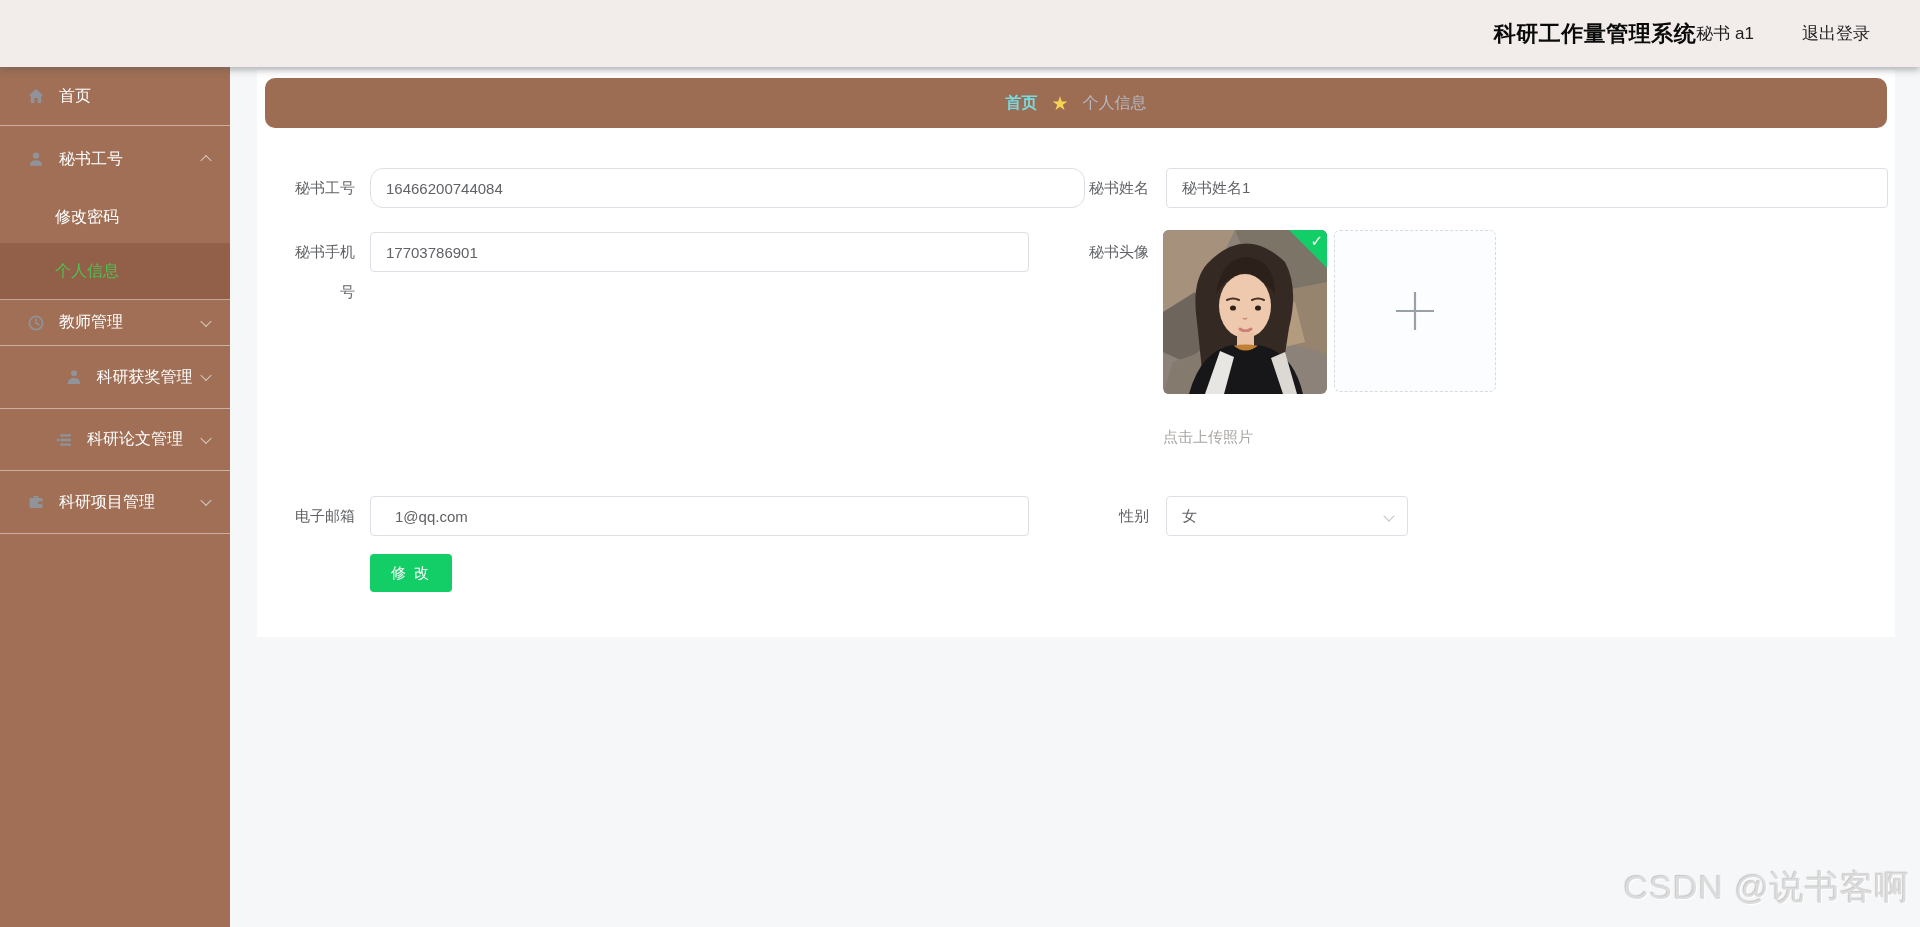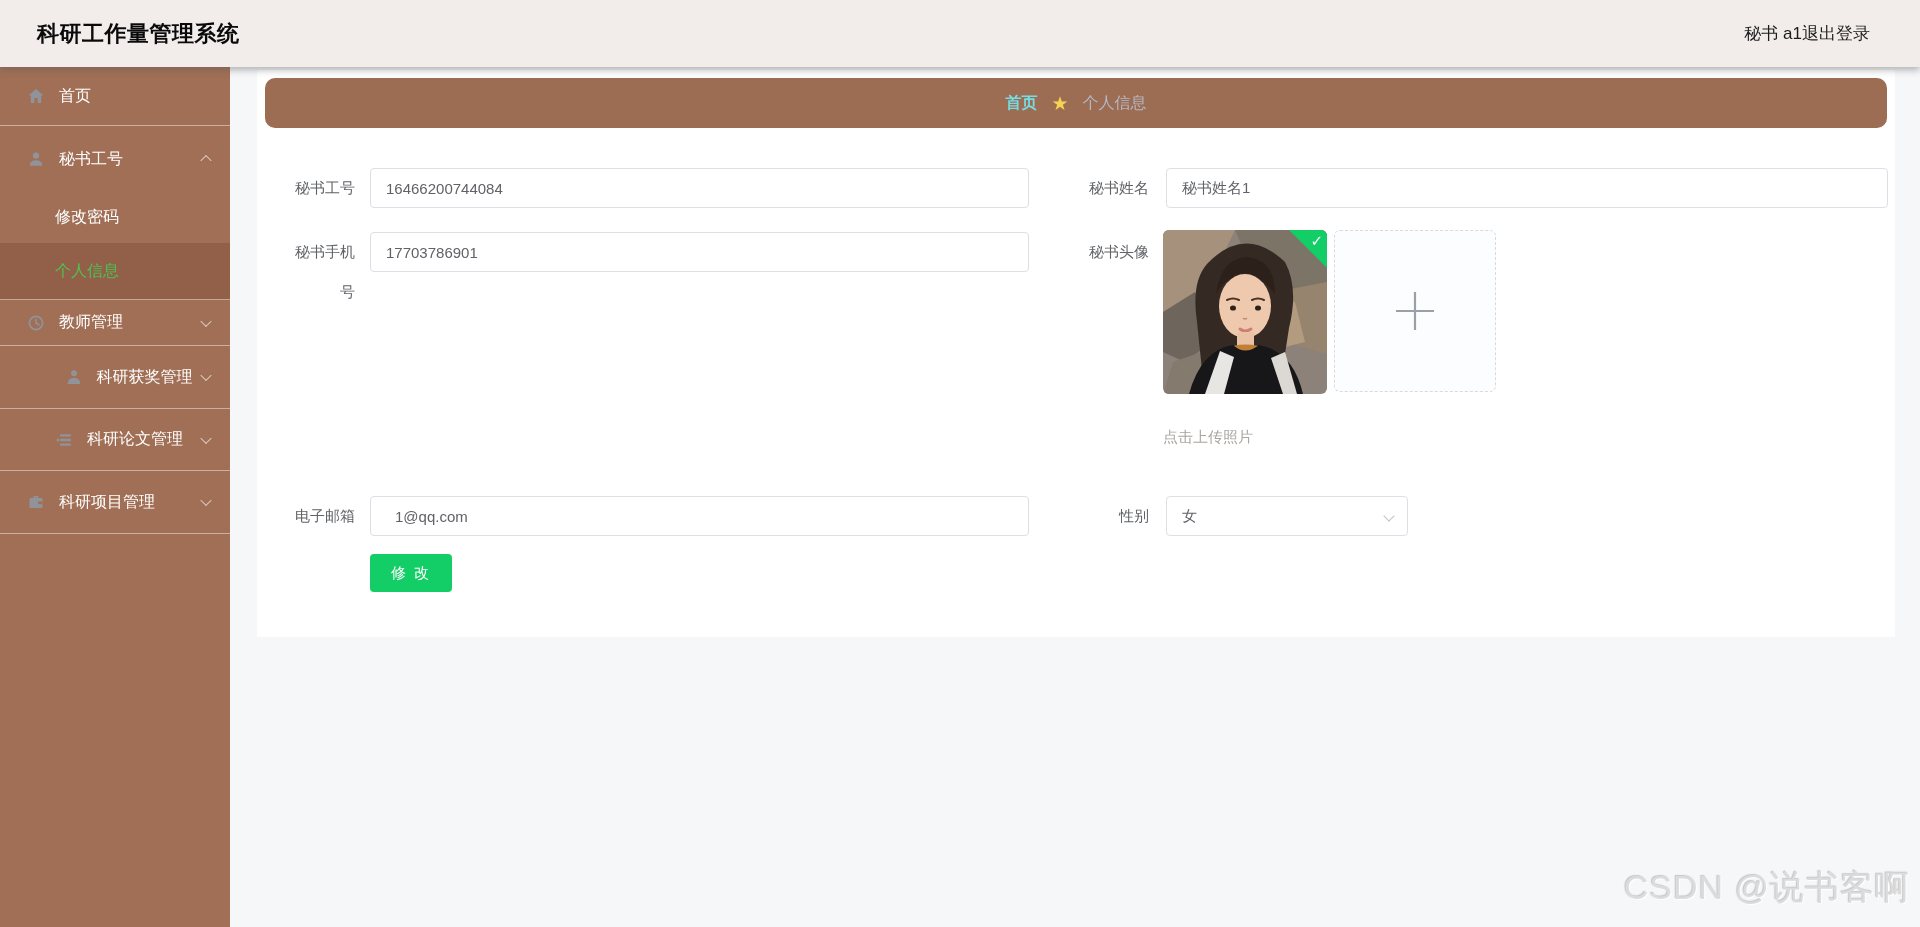--- a/index.html
+++ b/index.html
@@ -8,24 +8,24 @@
     position:relative; overflow:hidden; background:#f6f7f9;
     font-family:"Liberation Sans","DejaVu Sans",sans-serif;
     -webkit-font-smoothing:antialiased;
   }
 
   
   .header {
     position:absolute; left:0; top:0; width:1920px; height:67px;
     background:#f2edeb; z-index:30;
     box-shadow:0 3px 7px rgba(90,90,90,.45);
-    display:flex; align-items:center; justify-content:space-between;
+    display:flex; align-items:center; justify-content:flex-end;
   }
   .header-title { margin-left:37px; font-size:22px; font-weight:700; color:#0a0a0a; letter-spacing:.5px; }
-  .header-right { display:flex; align-items:center; margin-right:50px; }
+  .header-right { display:flex; align-items:center; gap:48px; margin-right:50px; }
   .header-user  { font-size:17px; color:#1b1b1b; }
   .header-logout{ font-size:17px; color:#1b1b1b; cursor:pointer; }
 
   
   .sidebar {
     position:absolute; left:0; top:67px; width:230px; height:860px;
     background:#a06f55; z-index:10;
   }
   .side-item {
     position:relative; display:flex; align-items:center;
@@ -203,21 +203,21 @@
 
 <div class="panel">
 
   <div class="breadcrumb-bar">
     <span class="bc-home">首页</span>
     <span class="bc-star">★</span>
     <span class="bc-current">个人信息</span>
   </div>
 
   <div class="flabel" style="left:34px; top:98px;">秘书工号</div>
-  <input class="finput" style="left: 113px; top: 98px; width: 659px;" value="16466200744084">
+  <input class="finput" style="left: 113px; top: 98px; width: 715px; border-radius: 13px;" value="16466200744084">
 
   <div class="flabel" style="left:828px; top:98px;">秘书姓名</div>
   <input class="finput" style="left: 909px; top: 98px; width: 722px;" value="秘书姓名1">
 
   <div class="flabel" style="left:34px; top:162px;">秘书手机号</div>
   <input class="finput" style="left: 113px; top: 162px; width: 659px;" value="17703786901">
 
   <div class="flabel" style="left:828px; top:162px;">秘书头像</div>
 
   <div class="photo-box">

